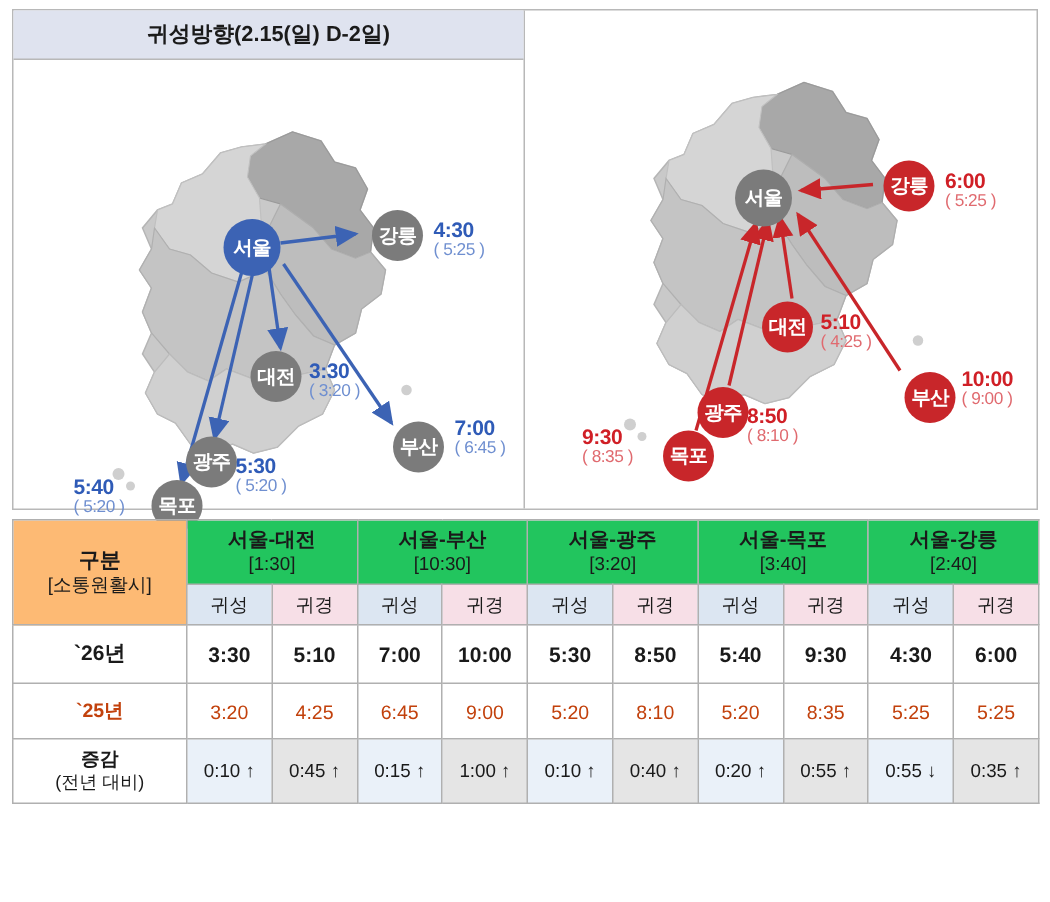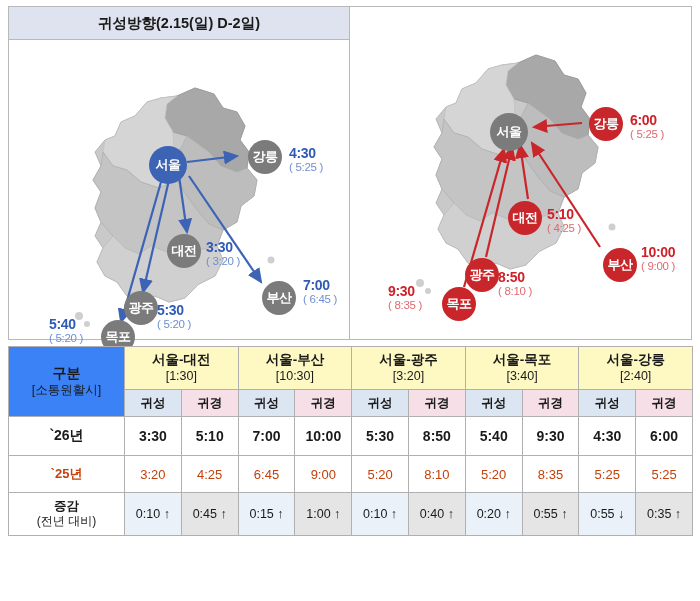--- a/index.html
+++ b/index.html
@@ -114,42 +114,42 @@
     font-size: 13px;
     color: #1a1a1a;
     padding: 0;
   }
   .col-div { width: 116px; }
   .hdr-group {
     height: 42px;
     font-weight: bold;
     font-size: 13.5px;
     line-height: 1.25;
-    background: #fef9c3;
+    background: #22c55e;
   }
   .hdr-group .rng {
     display: block;
     font-weight: normal;
     font-size: 12.5px;
   }
   .hdr-div {
-    background: #3b82f6;
+    background: #fdba74;
     font-weight: bold;
     font-size: 14px;
     line-height: 1.3;
   }
   .hdr-div .small {
     display: block;
     font-size: 12.5px;
     font-weight: normal;
   }
   .sub-hdr {
     height: 26px;
     font-size: 12.5px;
-    font-weight: bold;
+    font-weight: normal;
   }
   .go { background: #dce6f2; }
   .ret { background: #f7dfe7; }
   .row26 td { height: 38px; font-weight: bold; font-size: 14px; }
   .row25 td { height: 36px; font-size: 13px; color: #c2410c; }
   .rowdiff td { height: 42px; font-size: 12.5px; }
   .rowlabel {
     font-weight: bold;
     font-size: 13.5px;
     line-height: 1.25;

